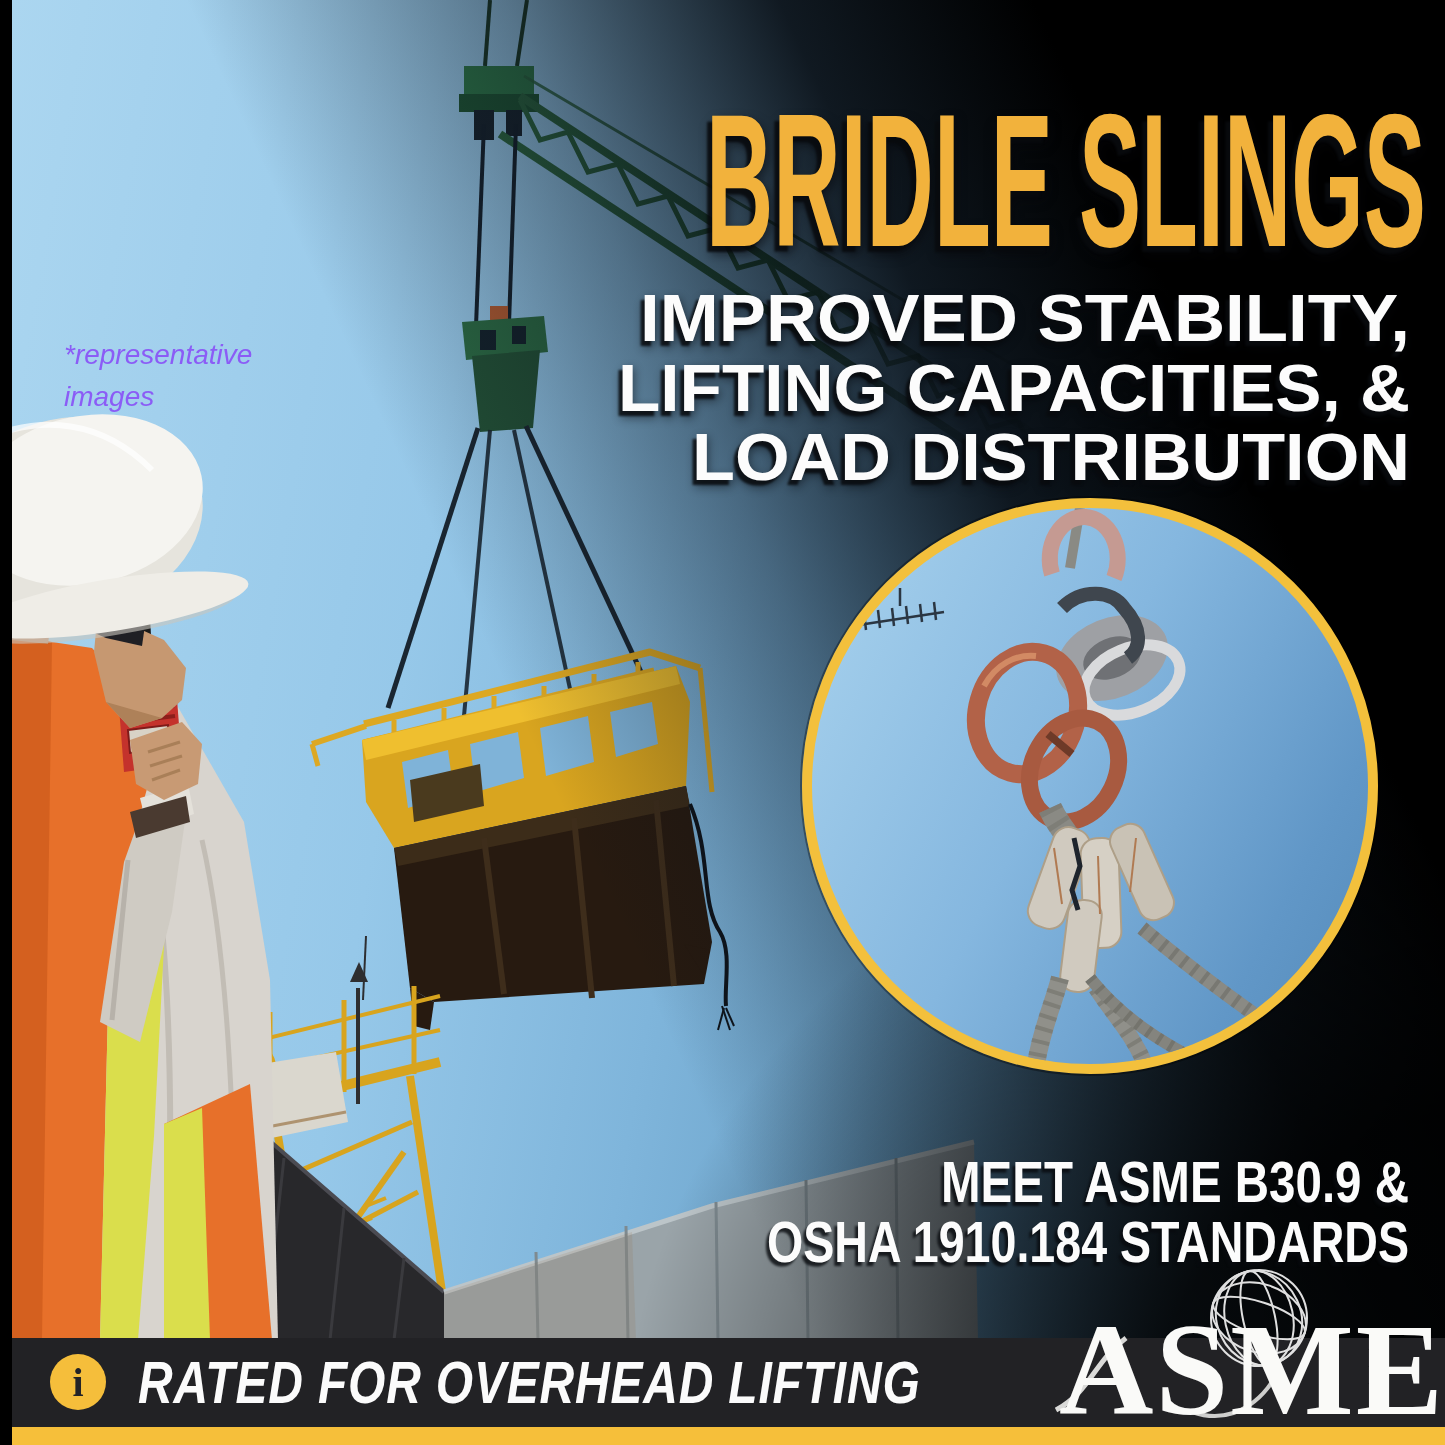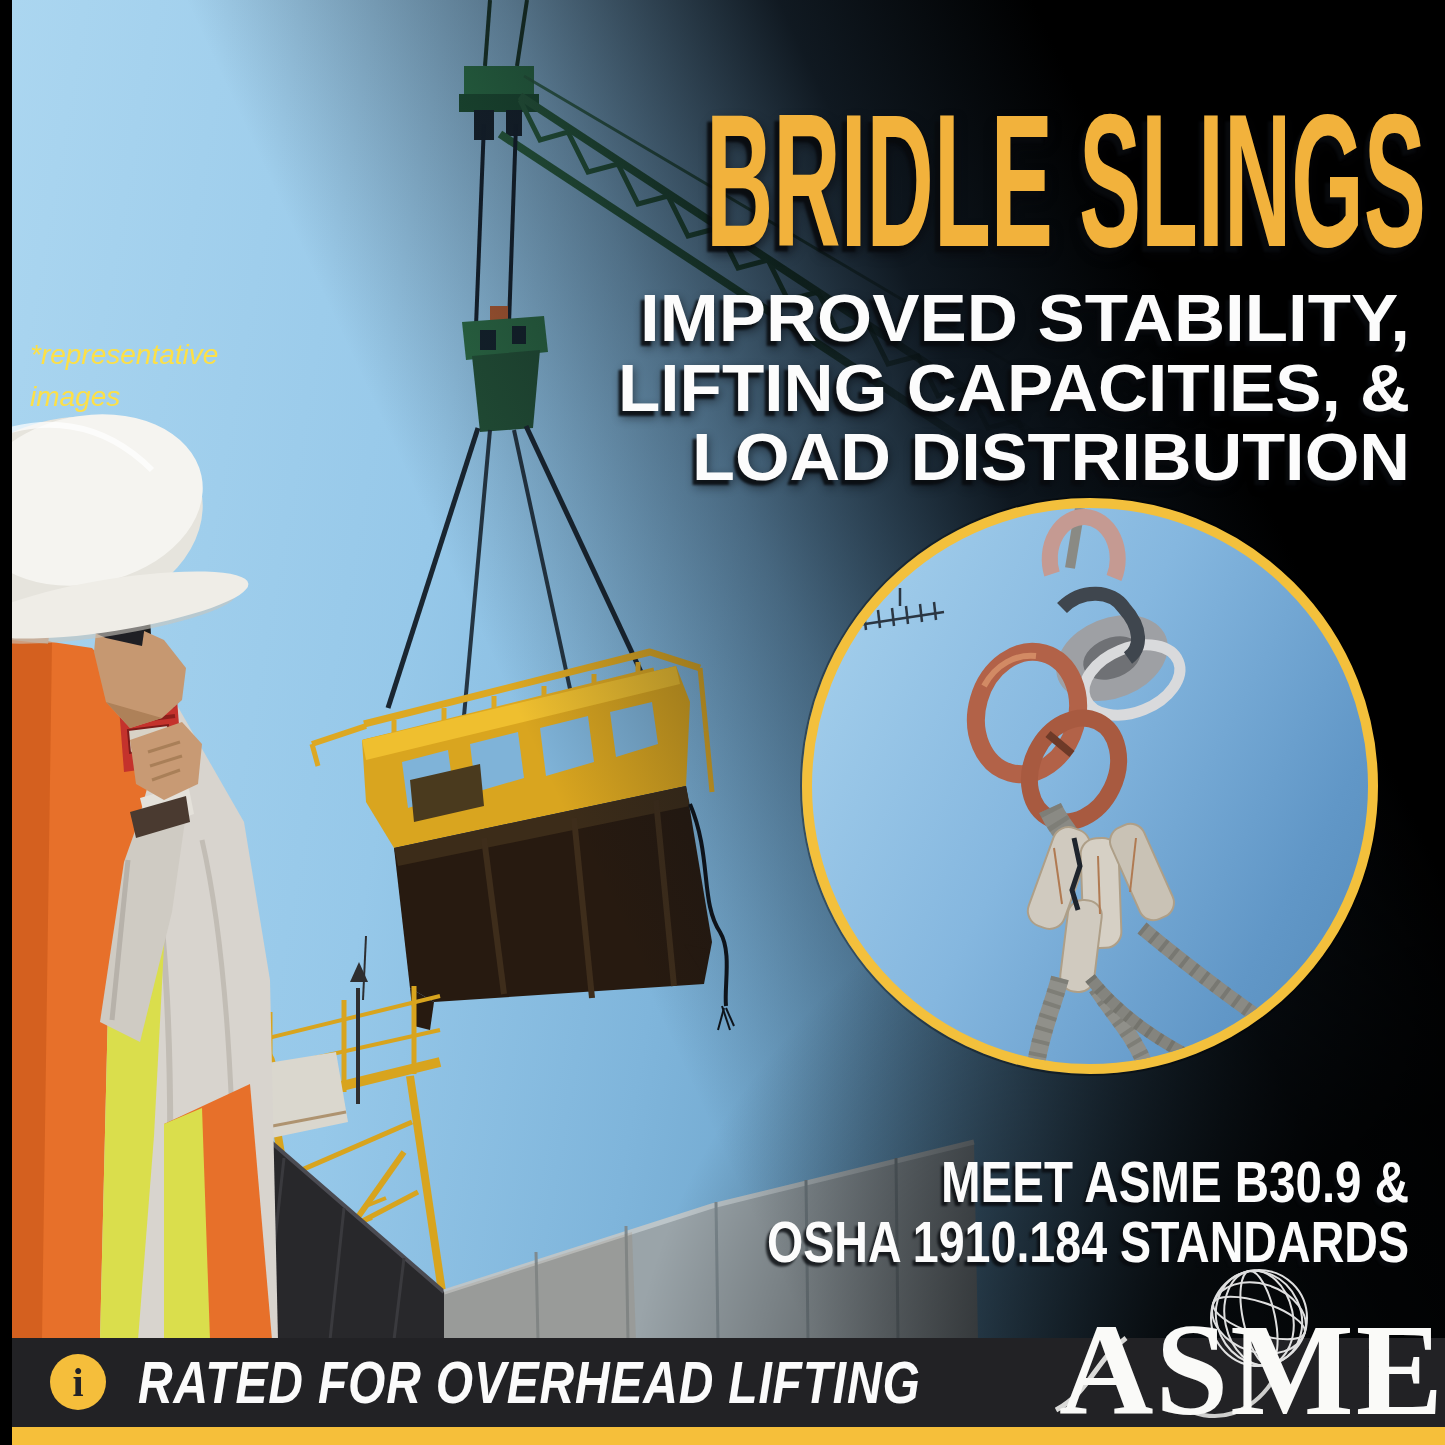--- a/index.html
+++ b/index.html
@@ -23,22 +23,22 @@
   
   .headline{position:absolute;left:0;top:0;pointer-events:none;}
   .t-title{font-family:"Liberation Sans",sans-serif;font-weight:700;font-size:190px;
            filter:drop-shadow(-5px 6px 1px rgba(8,10,14,.88)) drop-shadow(3px 4px 5px rgba(5,6,10,.5));}
   .t-sub{font-family:"Liberation Sans",sans-serif;font-weight:700;font-size:66px;fill:#FCFCFC;
          filter:drop-shadow(-4px 5px 1px rgba(8,10,14,.85)) drop-shadow(2px 3px 4px rgba(5,6,10,.45));}
   .t-std{font-family:"Liberation Sans",sans-serif;font-weight:700;font-size:57px;fill:#FCFCFC;
          filter:drop-shadow(-3px 4px 1px rgba(8,10,14,.8));}
 
   
-  .note{position:absolute;left:18px;top:334px;width:242px;
-        font-style:italic;font-size:28px;line-height:1.5;color:#fde047;}
+  .note{position:absolute;left:52px;top:334px;width:242px;
+        font-style:italic;font-size:28px;line-height:1.5;color:#8b5cf6;}
 
   
   .inset{position:absolute;left:790px;top:498px;width:576px;height:576px;
          border-radius:50%;border:10px solid #F3C03C;overflow:hidden;
          background:linear-gradient(118deg,#A9D3EE 0%,#85B7DF 45%,#6197C7 80%,#548AB9 100%);
          box-shadow:0 0 0 2px rgba(0,0,0,.35);}
   .inset svg{display:block;}
 
   
   .footer-bar{position:absolute;left:0;top:1338px;width:1445px;height:89px;

